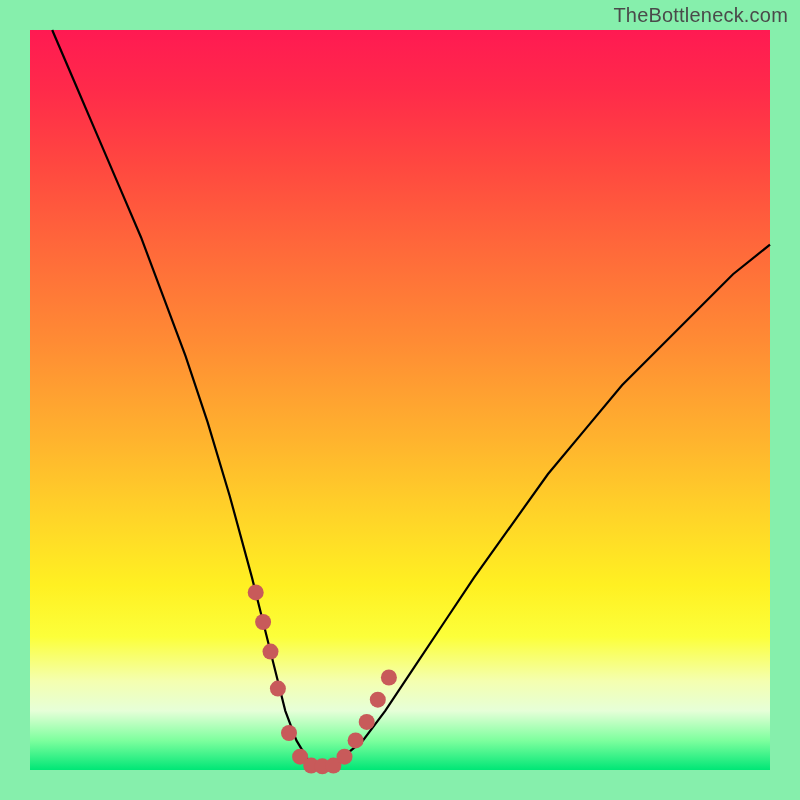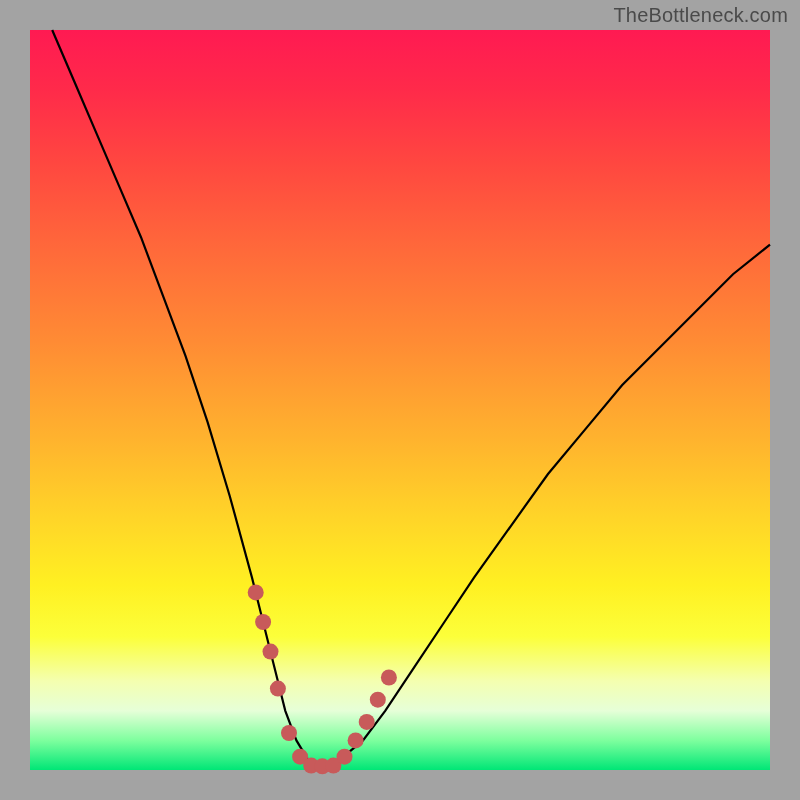--- a/index.html
+++ b/index.html
@@ -10,21 +10,21 @@
     background: #000;
     overflow: hidden;
     font-family: Arial, Helvetica, sans-serif;
   }
   .frame {
     position: absolute;
     left: 0;
     top: 0;
     width: 800px;
     height: 800px;
-    background: #a3a3a3;
+    background: #86efac;
   }
   .plot {
     position: absolute;
     left: 30px;
     top: 30px;
     width: 740px;
     height: 740px;
     
     background: linear-gradient(
       to bottom,

